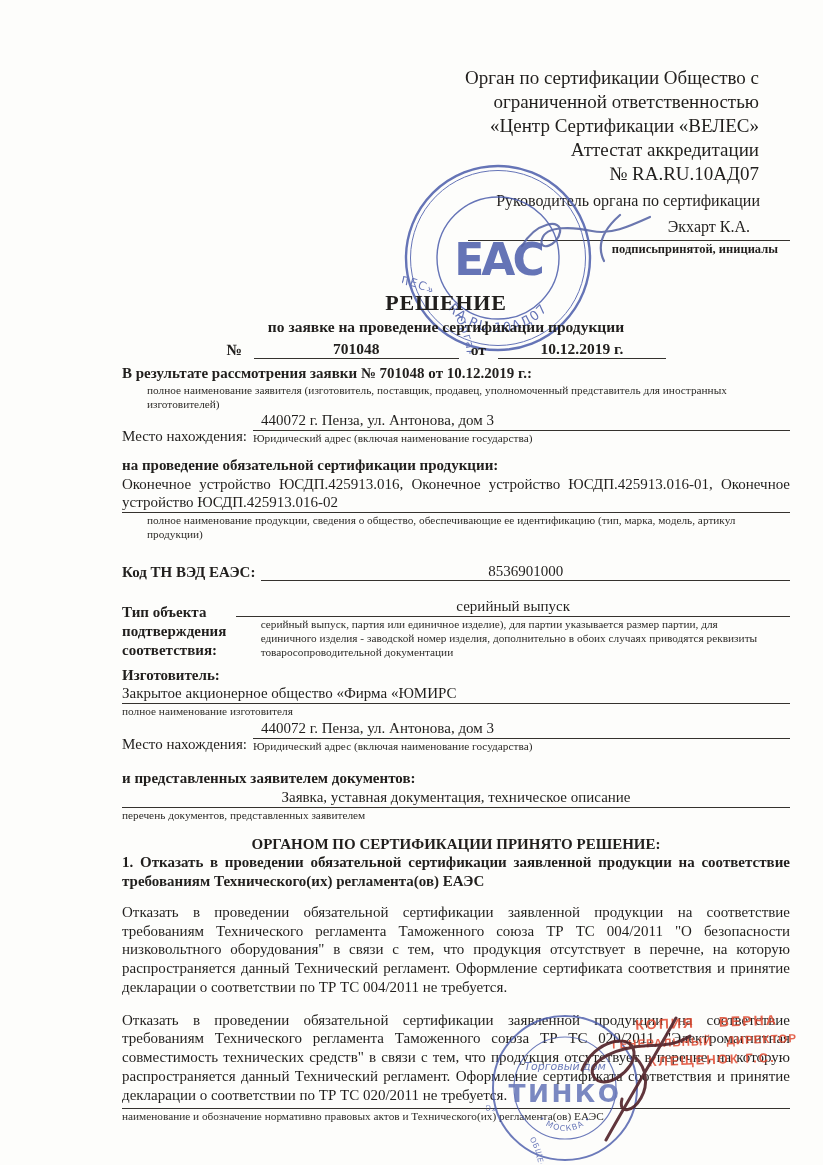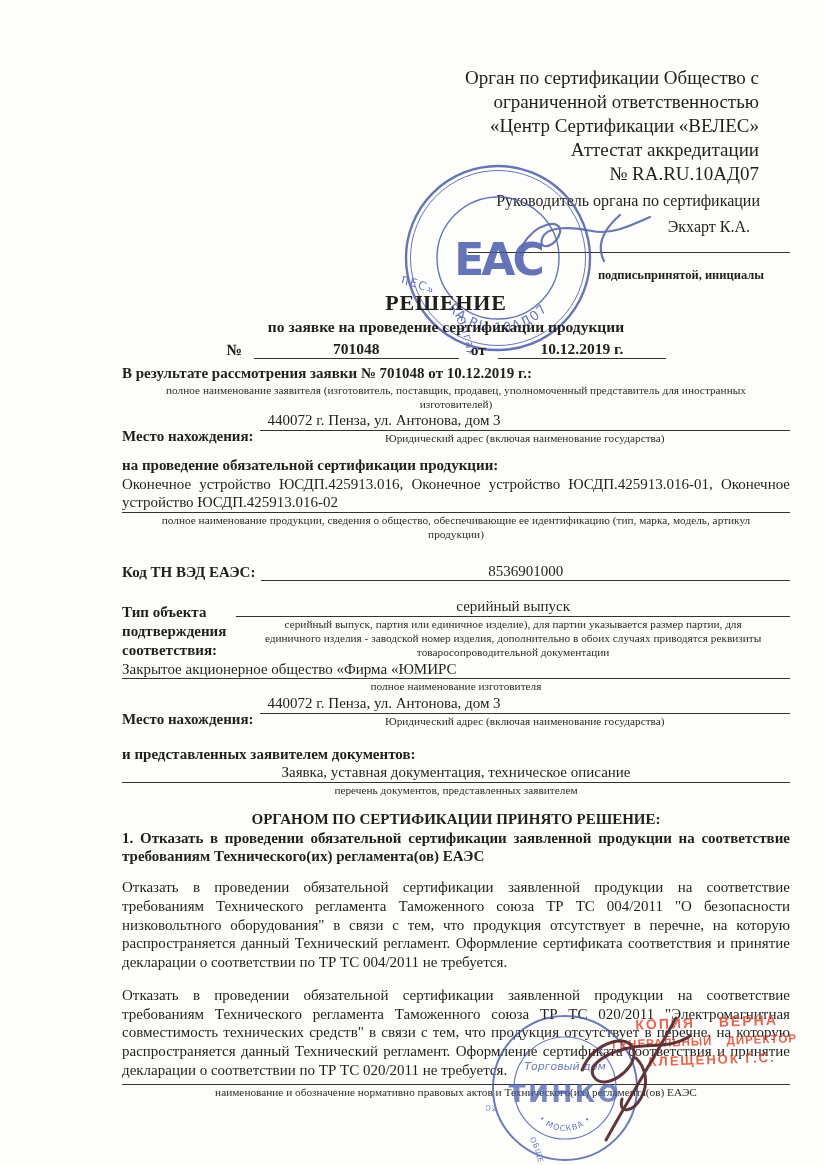--- a/index.html
+++ b/index.html
@@ -10,34 +10,34 @@
     color:#211f1d;
     font-family:"Liberation Serif","DejaVu Serif",serif;
     overflow:hidden;
   }
   .prelines { white-space:pre-line; }
   .b { font-weight:bold; }
   .center { text-align:center; }
   .just { text-align:justify; }
   .u { border-bottom:1.4px solid #35322e; }
   .rule { border-top:1.4px solid #35322e; }
-  .note { font-size:11.3px; line-height:1.22; text-align:center; color:#2e2c29; padding-top:1px; }
+  .note { font-size:11.3px; line-height:1.22; color:#2e2c29; padding-top:1px; }
   .row { display:flex; align-items:flex-end; }
-  .lbl { white-space:nowrap; padding-right:6px;font-weight:bold; }
+  .lbl { white-space:nowrap; padding-right:6px; }
   .fill { flex:1; min-width:0; }
 
   
   .org-block { position:absolute; top:66px; right:64px; text-align:right; font-size:19px; line-height:1.26; }
   .approve { position:absolute; top:189px; right:63px; text-align:right; font-size:16px; line-height:1.25; }
   .approve-title { font-weight:bold; font-size:17px; letter-spacing:.3px; }
   .approve-role { margin-top:2px; }
   .approver-name { margin-top:6px; padding-right:10px; }
-  .sig-line { margin-top:15px; margin-left:auto; margin-right:-30px; width:322px;
-              border-top:1.5px solid #35322e; display:flex; justify-content:center;
-              font-size:12.5px; font-weight:bold; padding:15px 12px 0 116px; }
+  .sig-line { margin-top:3px; margin-left:auto; margin-right:-30px; width:322px;
+              border-top:1.5px solid #35322e; display:flex; justify-content:flex-end;
+              font-size:12.5px; font-weight:bold; padding:1px 12px 0 116px; }
 
   
   .title-block { position:absolute; left:116px; top:290px; width:660px; text-align:center; }
   .title-main { font-size:22px; font-weight:bold; letter-spacing:.8px; }
   .title-sub { font-size:15.5px; font-weight:bold; margin-top:2px; }
   .numline { margin-top:4px; display:flex; justify-content:center; align-items:flex-end; gap:12px;
              font-size:15.5px; font-weight:bold; }
   .numline .slot { display:inline-block; text-align:center; border-bottom:1.5px solid #35322e; }
   .slot-no { width:205px; }
   .slot-date { width:168px; }
@@ -147,20 +147,21 @@
   <div class="row">
     <div class="lbl3">Тип объекта
 подтверждения
 соответствия:</div>
     <div class="fill">
       <div class="u center pad-top2">серийный выпуск</div>
       <div class="note note-500">серийный выпуск, партия или единичное изделие), для партии указывается размер партии, для единичного изделия - заводской номер изделия, дополнительно в обоих случаях приводятся реквизиты товаросопроводительной документации</div>
     </div>
   </div>
 
+  <div class="b mt6">Изготовитель:</div>
   <div class="u">Закрытое акционерное общество «Фирма «ЮМИРС</div>
   <div class="note">полное наименование изготовителя</div>
 
   <div class="row">
     <span class="lbl">Место нахождения:</span>
     <div class="fill">
       <div class="u" style="padding-left:8px">440072 г. Пенза, ул. Антонова, дом 3</div>
       <div class="note">Юридический адрес (включая наименование государства)</div>
     </div>
   </div>

